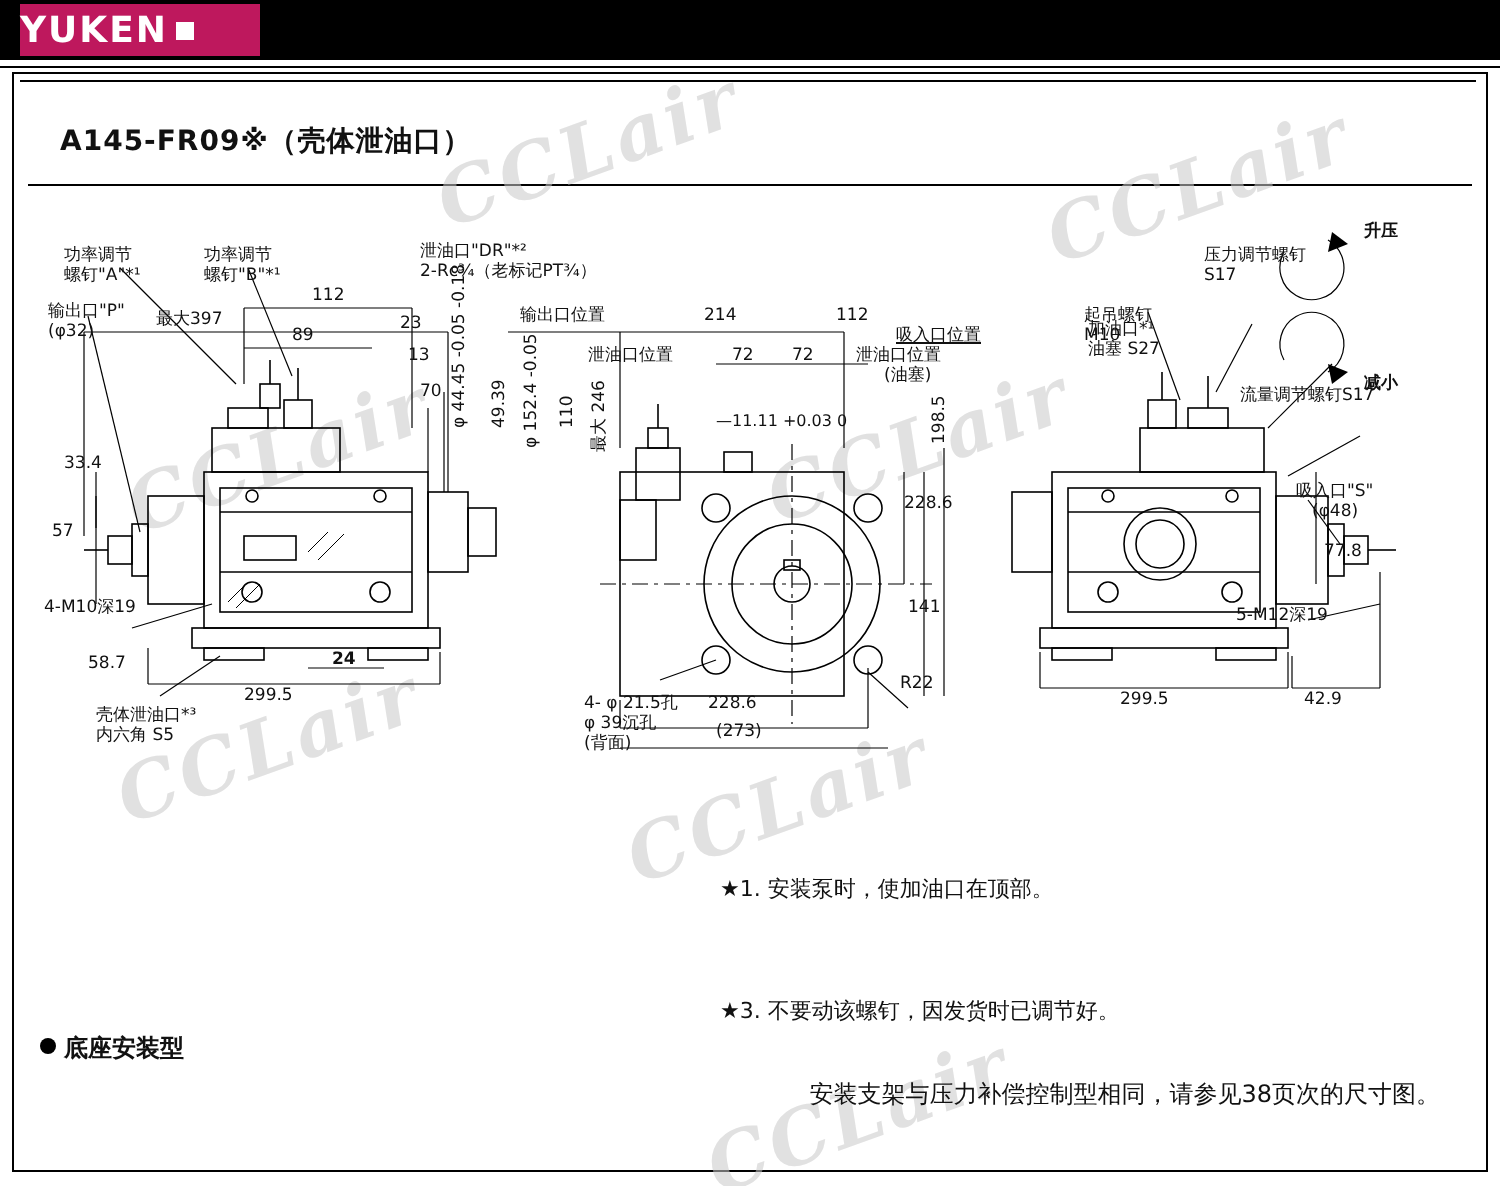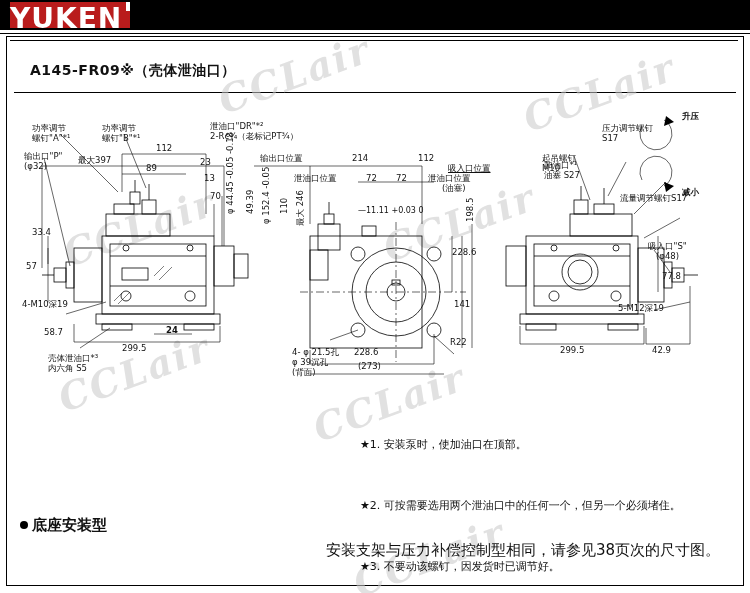--- a/index.html
+++ b/index.html
@@ -10,23 +10,23 @@
     color:#111;
     position:relative;
     overflow:hidden;
   }
   .page{position:absolute;left:0;top:0;width:750px;height:593px;}
 
   
   .hdr{position:absolute;left:0;top:0;width:750px;height:30px;background:#000;}
   .hdr .logo{
     position:absolute;left:10px;top:2px;width:120px;height:26px;
-    background:#b91c1c;color:#fff;font-weight:bold;font-size:28px;
+    background:#be185d;color:#fff;font-weight:bold;font-size:18px;
     letter-spacing:1px;font-family:"DejaVu Sans","Liberation Sans",sans-serif;
-    display:flex;align-items:flex-start;
+    display:flex;align-items:center;
   }
   .hdr .logo .sq{display:inline-block;width:9px;height:9px;background:#fff;margin-left:4px;}
   .hdr-line{position:absolute;left:0;top:33px;width:750px;height:1px;background:#000;}
 
   
   .frame{
     position:absolute;left:6px;top:36px;width:736px;height:548px;
     border:1px solid #000;background:#fff;
   }
   .inner-line{position:absolute;left:10px;top:40px;width:728px;height:1px;background:#000;}
@@ -51,21 +51,21 @@
   svg{display:block;}
 
   .lbl{position:absolute;font-size:8.5px;line-height:1.15;white-space:nowrap;}
   .lbl.b{font-weight:bold;}
 
   
   .notes{position:absolute;left:360px;top:392px;width:370px;font-size:11px;line-height:1.55;}
   .notes .n{margin-bottom:4px;margin-top:44px;}
 
   
-  .bot{position:absolute;left:20px;top:516px;width:700px;font-size:15px;}
+  .bot{position:absolute;left:20px;top:516px;width:700px;font-size:12px;}
   .bot .bt{font-weight:bold;}
   .bot .bd{margin-top:6px;margin-left:14px;text-align:right;}
   .dot{display:inline-block;width:8px;height:8px;border-radius:50%;background:#000;margin-right:4px;vertical-align:1px;}
 </style>
 </head>
 <body>
 
 <div class="page">
 
   <div class="hdr">
@@ -347,21 +347,20 @@
       <span style="margin-left:8px;display:inline-block;">(φ48)</span>
     </div>
     <div class="lbl" style="left:648px;top:176px;">77.8</div>
     <div class="lbl" style="left:604px;top:208px;">5-M12深19</div>
     <div class="lbl" style="left:546px;top:250px;">299.5</div>
     <div class="lbl" style="left:638px;top:250px;">42.9</div>
   </div>
 
   <div class="notes">
     <div class="n">★1. 安装泵时，使加油口在顶部。</div>
-    <div class="n">★2. 可按需要选用两个泄油口中的任何一个，但另一个必须堵住。</div>
     <div class="n">★3. 不要动该螺钉，因发货时已调节好。</div>
   </div>
 
   <div class="bot">
     <div class="bt">
       <span class="dot"></span><span>底座安装型</span>
     </div>
     <div class="bd">安装支架与压力补偿控制型相同，请参见38页次的尺寸图。</div>
   </div>
 

